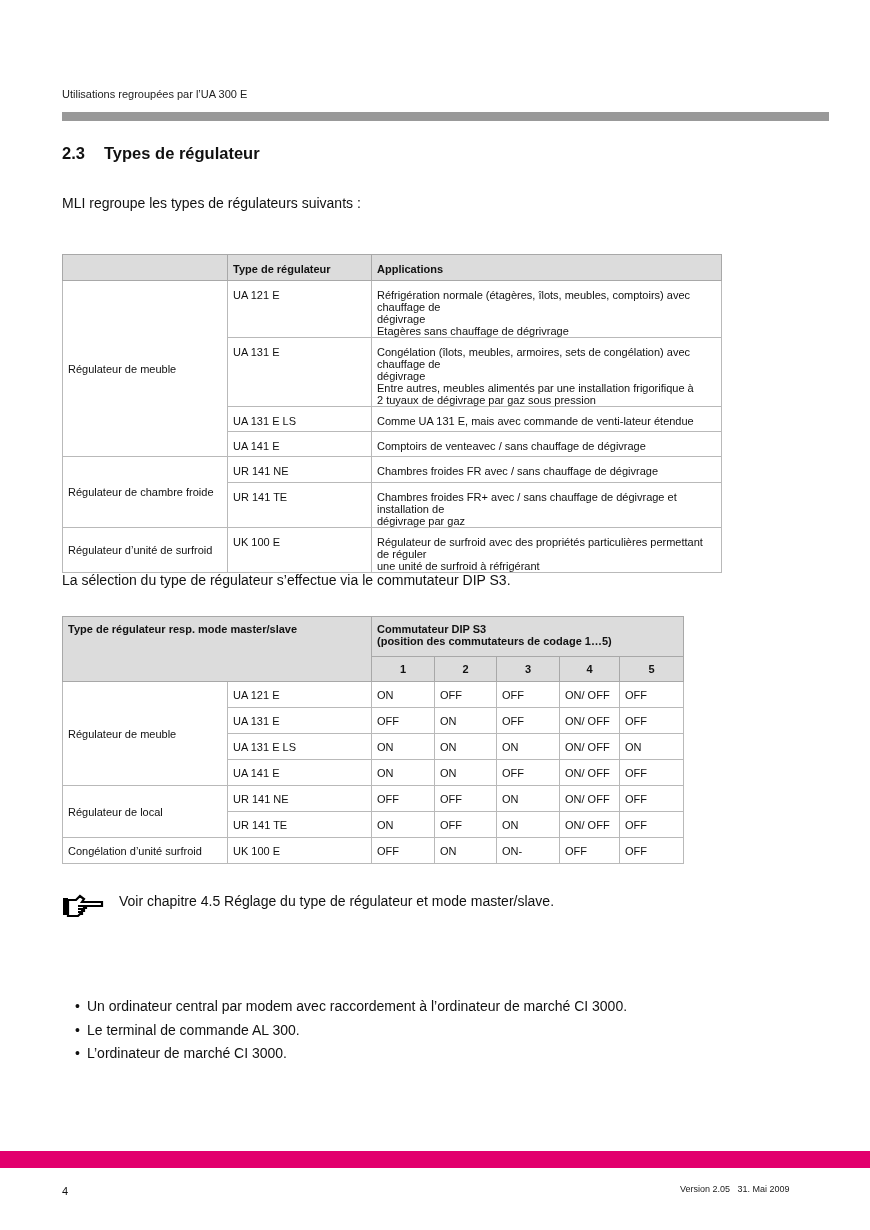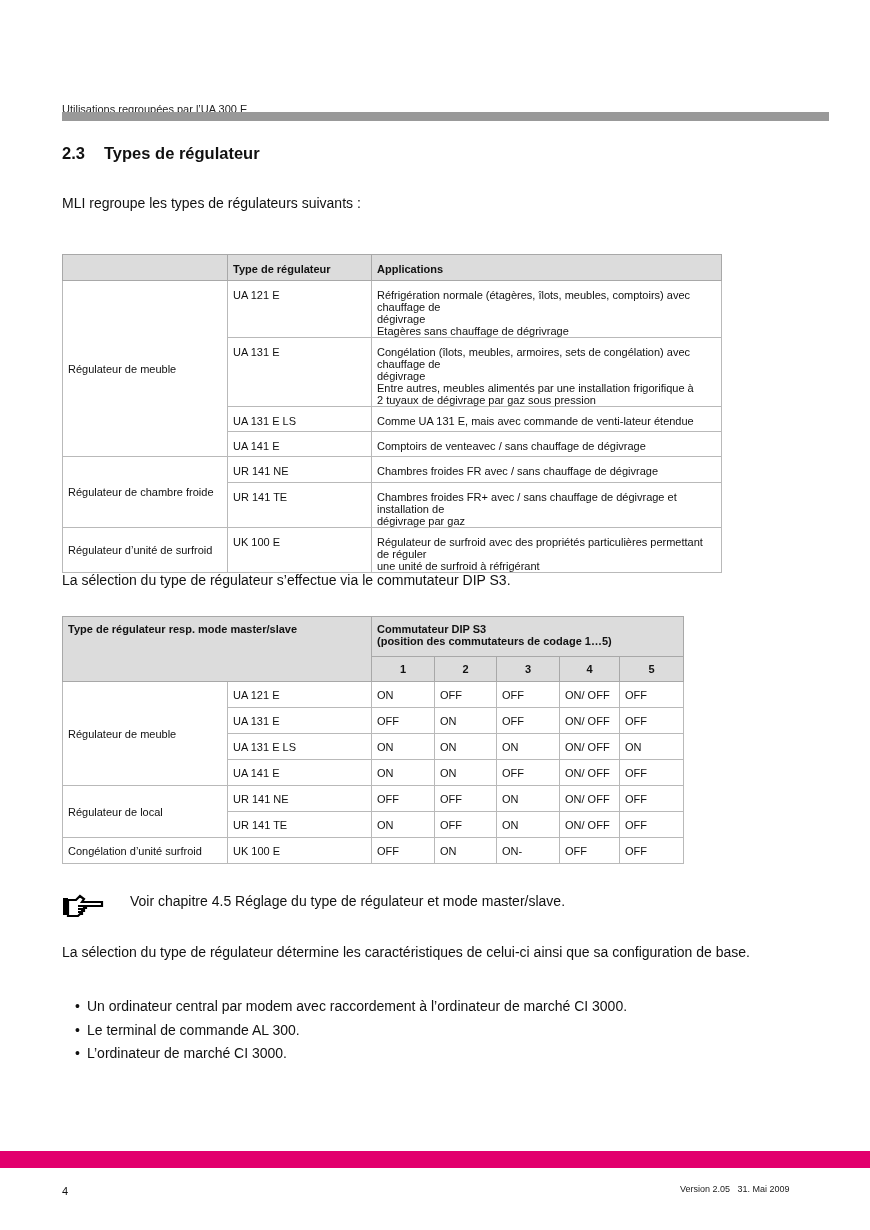--- a/index.html
+++ b/index.html
@@ -1,39 +1,39 @@
 <!DOCTYPE html>
 <html><head>
 <meta charset="utf-8">
 <style>
   html, body { margin: 0; padding: 0; background: #ffffff; }
   body {
     width: 870px; height: 1230px; position: relative; overflow: hidden;
     font-family: "Liberation Sans", sans-serif; color: #111;
   }
   .abs { position: absolute; }
-  .running-header { left: 62px; top: 103px; font-size: 11px; color: #222; }
+  .running-header { left: 62px; top: 88px; font-size: 11px; color: #222; }
   .header-bar { left: 62px; top: 112px; width: 767px; height: 9px; background: #999999; }
   .section-title { left: 62px; top: 144px; font-size: 16.5px; font-weight: bold; color: #111; }
   .section-title .num { display: inline-block; width: 42px; }
   .para { left: 62px; font-size: 14px; line-height: 17px; color: #111; }
   table { border-collapse: collapse; position: absolute; font-size: 11px; color: #111; }
   td, th { border: 1px solid #b9b9b9; padding: 0 5px; vertical-align: top; text-align: left; line-height: 12px; }
   th { background: #dcdcdc; font-weight: bold; border-color: #a8a8a8; }
   table.t1 { left: 62px; top: 254px; width: 660px; }
   table.t1 td { padding-top: 8px; }
   table.t1 th { padding-top: 8px; height: 17px; }
   table.t1 td.merged { vertical-align: middle; padding-top: 0; }
   table.t2 { left: 62px; top: 616px; width: 622px; padding-left: 8px; }
   table.t2 th { padding-top: 6px; }
   table.t2 td { height: 25px; padding-top: 0; vertical-align: middle; }
   table.t2 td.merged { vertical-align: middle; }
   table.t2 th.num { text-align: center; vertical-align: middle; height: 24px; padding: 0; }
   .note-icon { left: 62px; top: 893px; width: 42px; height: 26px; }
-  .note-text { left: 130px; top: 893px; font-size: 14px; color: #111; }
+  .note-text { left: 119px; top: 893px; font-size: 14px; color: #111; }
   ul.bullets { position: absolute; left: 62px; top: 985px; margin: 13px; padding: 0; list-style: none; font-size: 14px; }
   ul.bullets li { height: 23.5px; line-height: 17px; }
   ul.bullets li .dot { display: inline-block; width: 12px; }
   .footer-bar { left: 0; top: 1151px; width: 870px; height: 17px; background: #e2006d; }
   .page-num { left: 62px; top: 1185px; font-size: 11px; color: #111; }
   .version { left: 680px; top: 1184px; font-size: 9px; color: #222; }
 </style>
 </head>
 <body>
 
@@ -199,21 +199,20 @@
   </table>
 
 <svg class="abs note-icon" viewBox="0 0 42 26" xmlns="http://www.w3.org/2000/svg">
   <rect x="1" y="5" width="5" height="17" fill="#000"></rect>
   <path d="M6 7 L14 7 L18 3 L22 6 L20 9 L40 9 L40 13 L24 13 L24 15 L22 15 L22 18 L20 18 L20 21 L18 21 L16 23 L6 23 Z" fill="none" stroke="#000" stroke-width="2.2" stroke-linejoin="miter"></path>
   <path d="M16 13 L24 13 M16 16 L22 16 M16 19 L20 19" stroke="#000" stroke-width="1.8"></path>
 </svg>
 <div class="abs note-text">Voir chapitre 4.5 Réglage du type de régulateur et mode master/slave.</div>
 
 <div class="abs para" style="top:944px;">
-  <div>La sélection du type de régulateur détermine les caractéristiques de celui-ci ainsi que sa configuration de base.</div>
 </div>
 
 <ul class="bullets">
   <li><span class="dot">•</span><span>Un ordinateur central par modem avec raccordement à l’ordinateur de marché CI 3000.</span></li>
   <li><span class="dot">•</span><span>Le terminal de commande AL 300.</span></li>
   <li><span class="dot">•</span><span>L’ordinateur de marché CI 3000.</span></li>
 </ul>
 
 <div class="abs footer-bar"></div>
 <div class="abs page-num">4</div>

